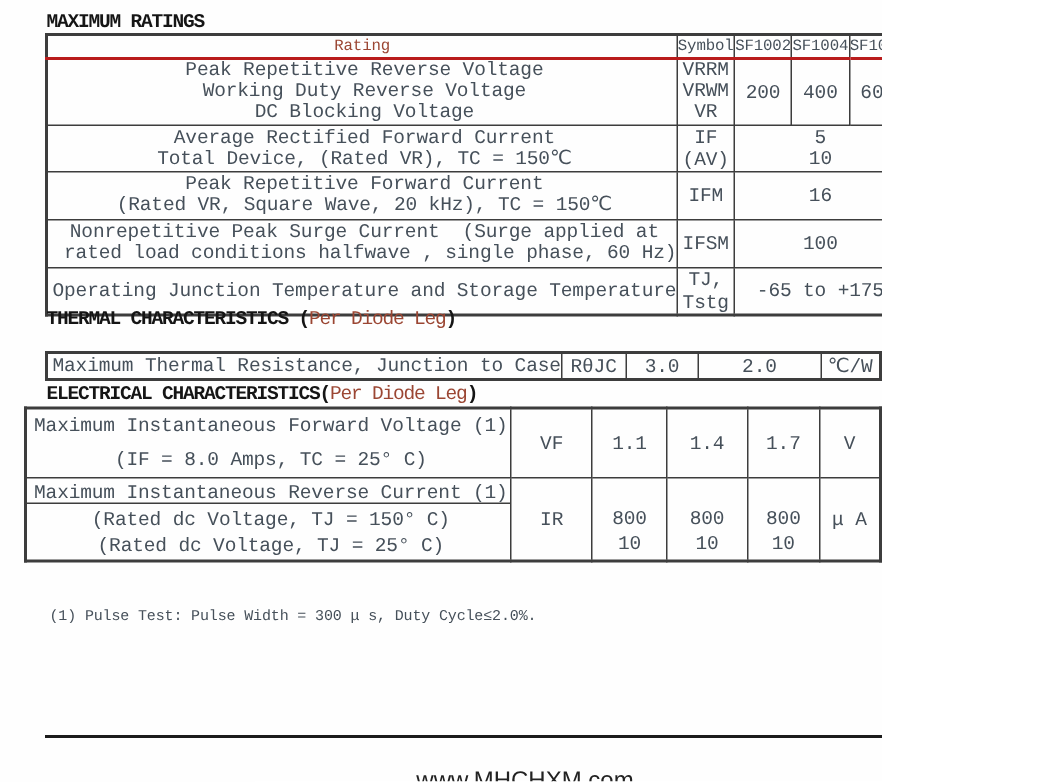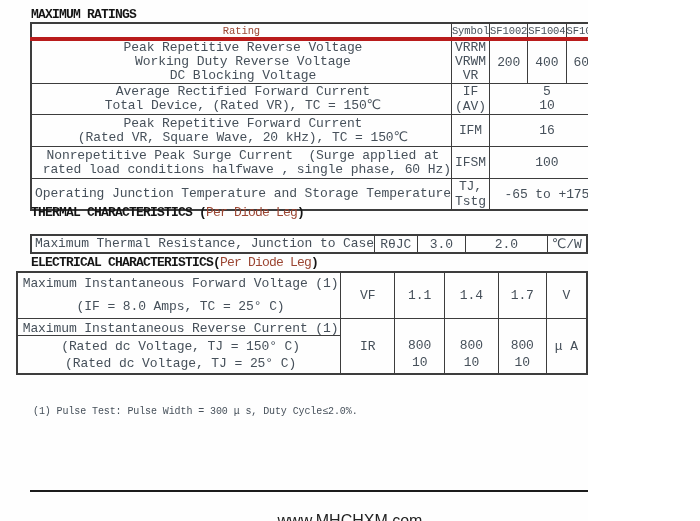--- a/index.html
+++ b/index.html
@@ -4,21 +4,21 @@
 <style>
   html,body{margin:0;padding:0;background:#ffffff;}
   #page{position:relative;width:588px;height:521px;background:#fefefe;overflow:hidden;
         font-family:"Liberation Mono","DejaVu Sans Mono","DejaVu Sans",monospace;color:#46505a;}
   .heading{position:absolute;font-weight:bold;color:#151515;font-size:13px;letter-spacing:-0.8px;white-space:pre;}
   .heading .accent{color:#9b4633;font-weight:normal;}
   .heading .paren{color:#151515;font-weight:bold;}
   .t{position:absolute;border-collapse:collapse;table-layout:fixed;border:2px solid #3d3d3d;}
   .t td,.t th{border:1px solid #3d3d3d;padding:0;font-size:13px;letter-spacing:-0.1px;
               font-weight:normal;vertical-align:middle;text-align:center;color:#46505a;overflow:hidden;}
-  .hrow th{font-size:10.5px;border-bottom:4px solid #b91c1c;}
+  .hrow th{font-size:10.5px;border-bottom:2px solid #b91c1c;}
   .hrow .accent{color:#9b4633;}
   .desc{text-align:left;}
   .dl{white-space:pre;line-height:14px;padding-left:3px;}
   .sline{line-height:14px;}
   .top{vertical-align:top;padding-top:1px;}
   .fcol{display:flex;flex-direction:column;justify-content:space-around;}
   .h45{height:45px;} .h52{height:52px;} .h32{height:32px;}
   .fcol .dl{line-height:12px;padding-left:3px;}
   .ul{border-bottom:1px solid #3d3d3d;padding-bottom:0;}
   .vlow{vertical-align:bottom;padding-bottom:7px;}

